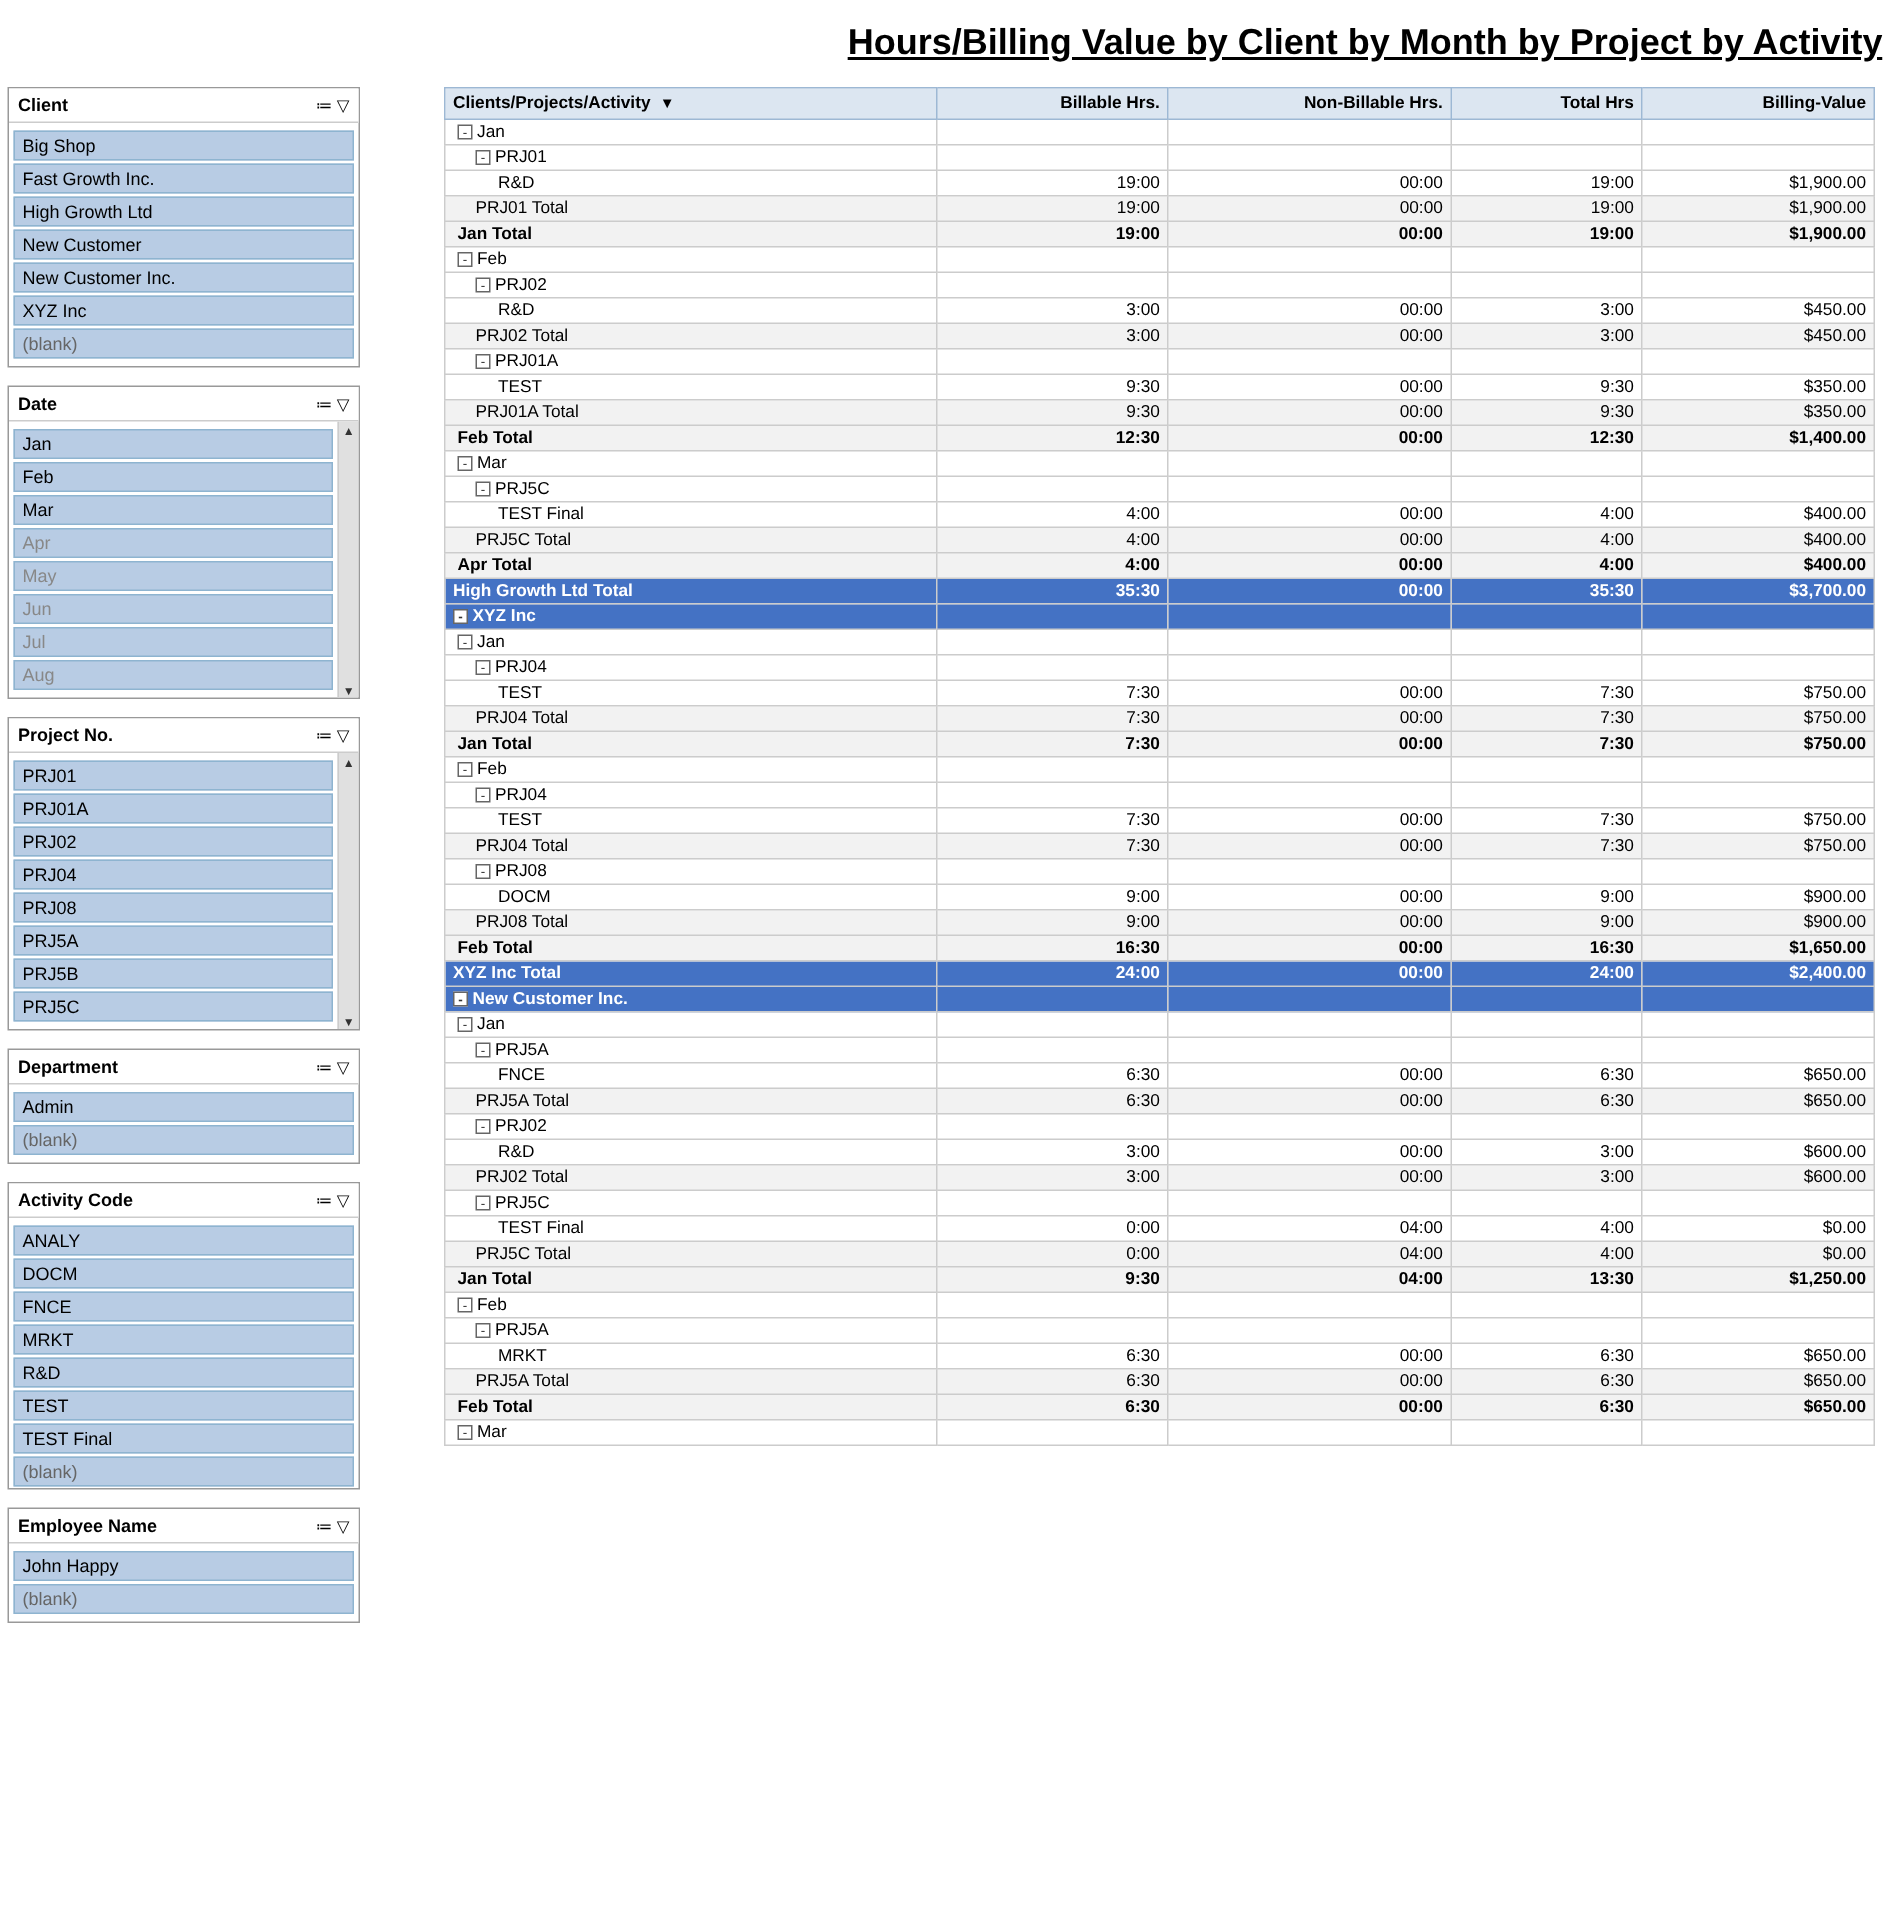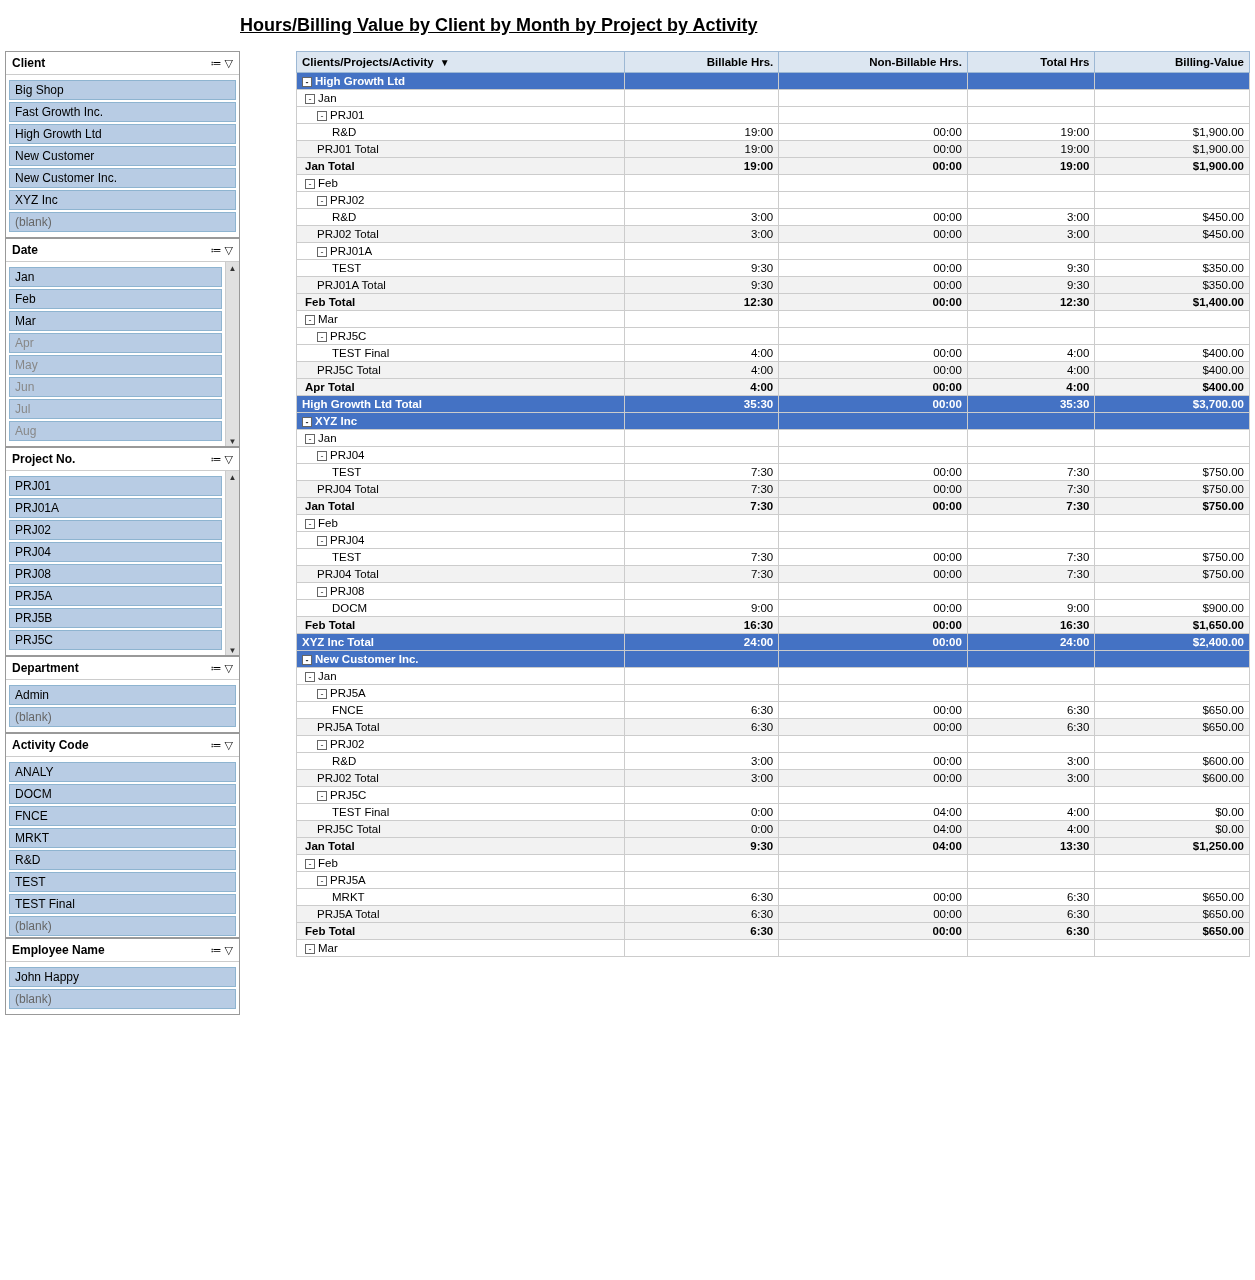--- a/index.html
+++ b/index.html
@@ -1,38 +1,38 @@
 <!DOCTYPE html>
 <html><head>
   <meta charset="utf-8">
   <style>
     * { box-sizing: border-box; margin: 0; padding: 0; }
     body { font-family: Arial, sans-serif; font-size: 12px; background: #fff; }
     
     .page-title {
-      text-align: left;
-      font-size: 18px;
+      text-align: right;
+      font-size: 24px;
       font-weight: bold;
       text-decoration: underline;
       padding: 15px 0 10px 0;
       margin-left: 240px;
     }
 
     .main-layout {
       display: flex;
       padding: 5px;
       gap: 8px;
     }
 
     .filters-panel {
       width: 235px;
       flex-shrink: 0;
       display: flex;
       flex-direction: column;
-      gap: 0;
+      gap: 12px;
     }
 
     .filter-box {
       border: 1px solid #999;
       background: #fff;
     }
 
     .filter-header {
       display: flex;
       align-items: center;
@@ -317,27 +317,20 @@
             <span style="font-size:10px; margin-left:3px;">▼</span>
           </th>
           <th class="col-billable right">Billable Hrs.</th>
           <th class="col-nonbillable right">Non-Billable Hrs.</th>
           <th class="col-total right">Total Hrs</th>
           <th class="col-billing right">Billing-Value</th>
         </tr>
       </thead>
       <tbody>
 
-        <tr class="row-blue-header">
-          <td><span class="expand-icon">-</span>High Growth Ltd</td>
-          <td></td>
-          <td></td>
-          <td></td>
-          <td></td>
-        </tr>
         <tr class="row-white">
           <td class="indent-1"><span class="expand-icon">-</span>Jan</td>
           <td></td>
             <td></td>
             <td></td>
             <td></td>
         </tr>
         <tr class="row-white">
           <td class="indent-2"><span class="expand-icon">-</span>PRJ01</td>
           <td></td>
@@ -545,20 +538,27 @@
             <td></td>
             <td></td>
         </tr>
         <tr class="row-white">
           <td class="indent-3">DOCM</td>
           <td class="td-right">9:00</td>
             <td class="td-right">00:00</td>
             <td class="td-right">9:00</td>
             <td class="td-right">$900.00</td>
         </tr>
+        <tr class="row-gray">
+          <td class="indent-2">PRJ08 Total</td>
+          <td class="td-right">9:00</td>
+            <td class="td-right">00:00</td>
+            <td class="td-right">9:00</td>
+            <td class="td-right">$900.00</td>
+        </tr>
         <tr class="row-total-bold">
           <td class="indent-1 td-bold">Feb Total</td>
           <td class="td-right td-bold">16:30</td>
             <td class="td-right td-bold">00:00</td>
             <td class="td-right td-bold">16:30</td>
             <td class="td-right td-bold">$1,650.00</td>
         </tr>
 
         <tr class="row-blue-header">
           <td>XYZ Inc Total</td>

